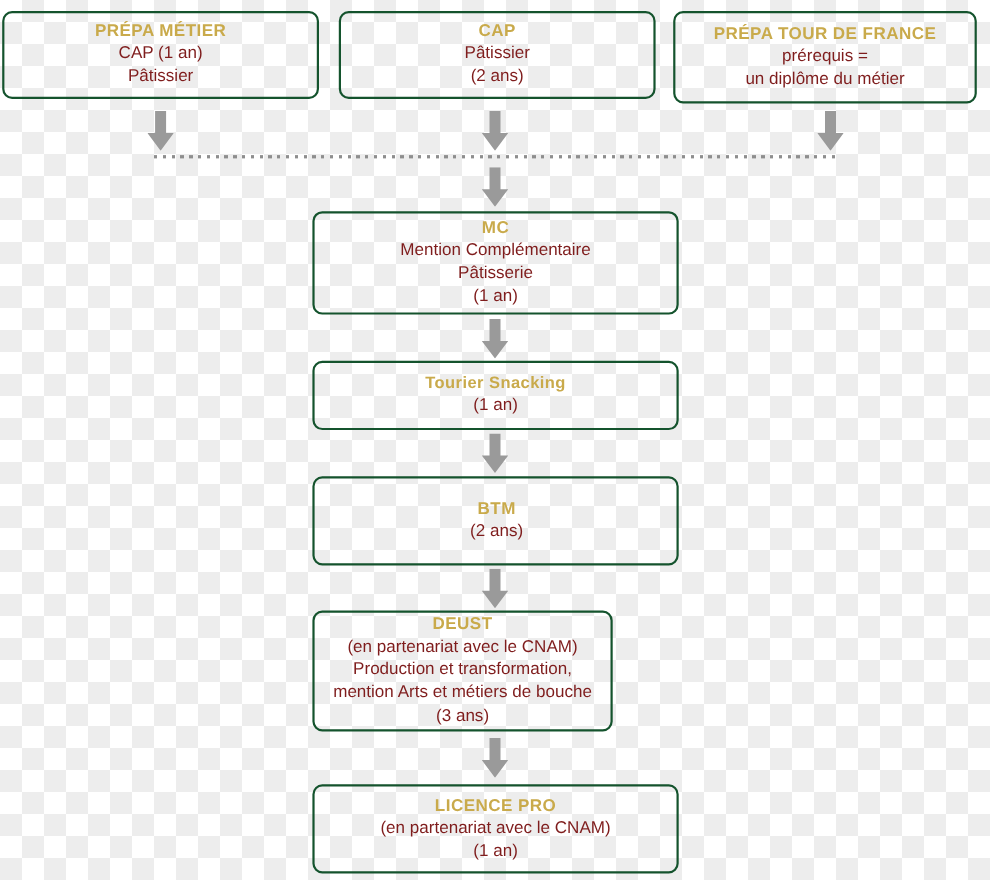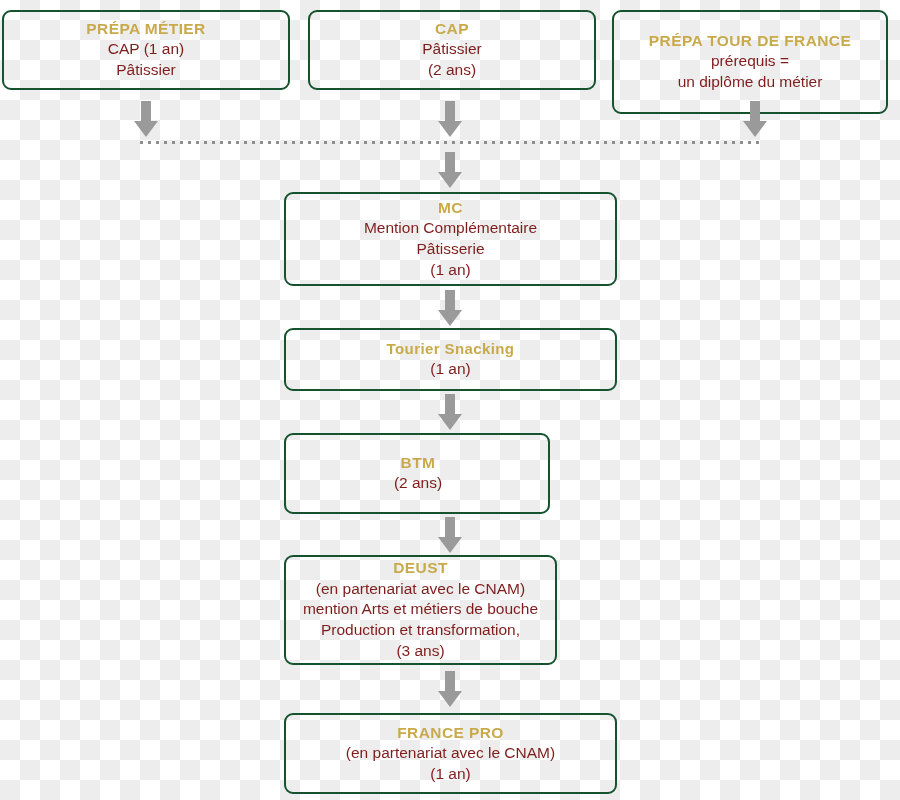--- a/index.html
+++ b/index.html
@@ -50,26 +50,26 @@
     color: #7f1d1d;
     font-size: 15.5px;
     line-height: 1.34;
     white-space: nowrap;
   }
   .node.small .title { font-size: 15px; }
 
   
   #box-prepa-metier { left: 2px;   top: 10px; width: 288px; height: 80px; }
   #box-cap          { left: 308px; top: 10px; width: 288px; height: 80px; text-align: right; }
-  #box-prepa-tour   { left: 612px; top: 10px; width: 276px; height: 104px; }
+  #box-prepa-tour   { left: 612px; top: 10px; width: 276px; height: 84px; }
 
   
   #box-mc            { left: 284px; top: 192px; width: 333px; height: 94px; }
   #box-tourier       { left: 284px; top: 328px; width: 333px; height: 63px; }
-  #box-btm           { left: 284px; top: 433px; width: 266px; height: 81px; padding-left: 10px; }
+  #box-btm           { left: 284px; top: 433px; width: 333px; height: 81px; padding-left: 10px; }
   #box-deust         { left: 284px; top: 555px; width: 273px; height: 110px; }
   #box-licence-pro   { left: 284px; top: 713px; width: 333px; height: 81px; }
 
   
   .arrow {
     position: absolute;
     width: 24px;
     height: 36px;
   }
   .arrow svg { display: block; width: 100%; height: 100%; }
@@ -175,30 +175,30 @@
 
   <div class="arrow" id="arrow-btm-deust">
     <svg viewBox="0 0 24 36" xmlns="http://www.w3.org/2000/svg">
       <path d="M7 0 H17 V20 H24 L12 36 L0 20 H7 Z" fill="#9a9a9a"></path>
     </svg>
   </div>
 
   <div class="node" id="box-deust">
     <div class="title">DEUST</div>
     <div class="line">(en partenariat avec le CNAM)</div>
+    <div class="line">Production et transformation,</div>
     <div class="line">mention Arts et métiers de bouche</div>
-    <div class="line">Production et transformation,</div>
     <div class="line">(3 ans)</div>
   </div>
 
   <div class="arrow" id="arrow-deust-lp">
     <svg viewBox="0 0 24 36" xmlns="http://www.w3.org/2000/svg">
       <path d="M7 0 H17 V20 H24 L12 36 L0 20 H7 Z" fill="#9a9a9a"></path>
     </svg>
   </div>
 
   <div class="node" id="box-licence-pro">
-    <div class="title">FRANCE PRO</div>
+    <div class="title">LICENCE PRO</div>
     <div class="line">(en partenariat avec le CNAM)</div>
     <div class="line">(1 an)</div>
   </div>
 
 </div>
 
 </body></html>

